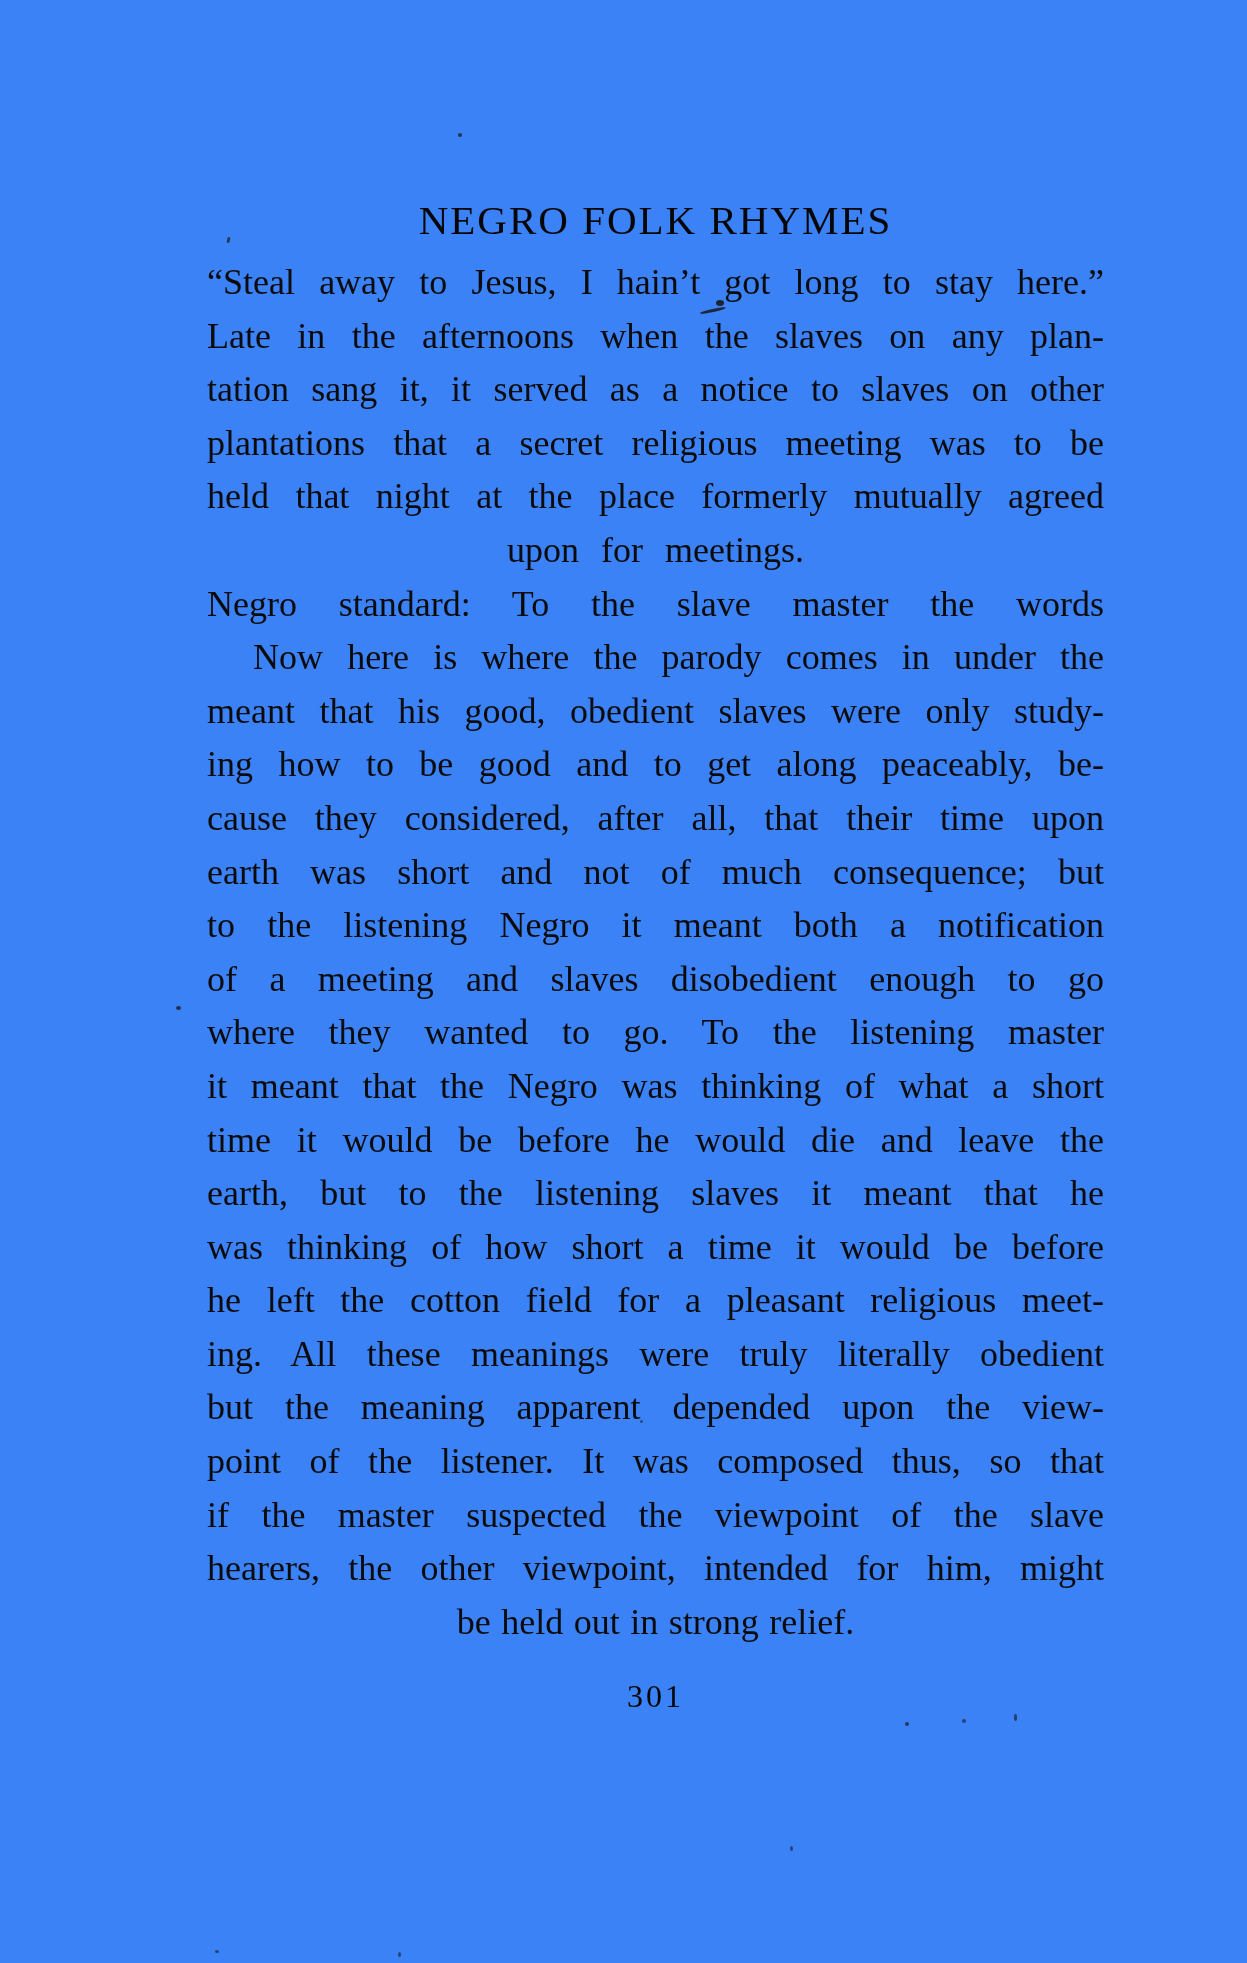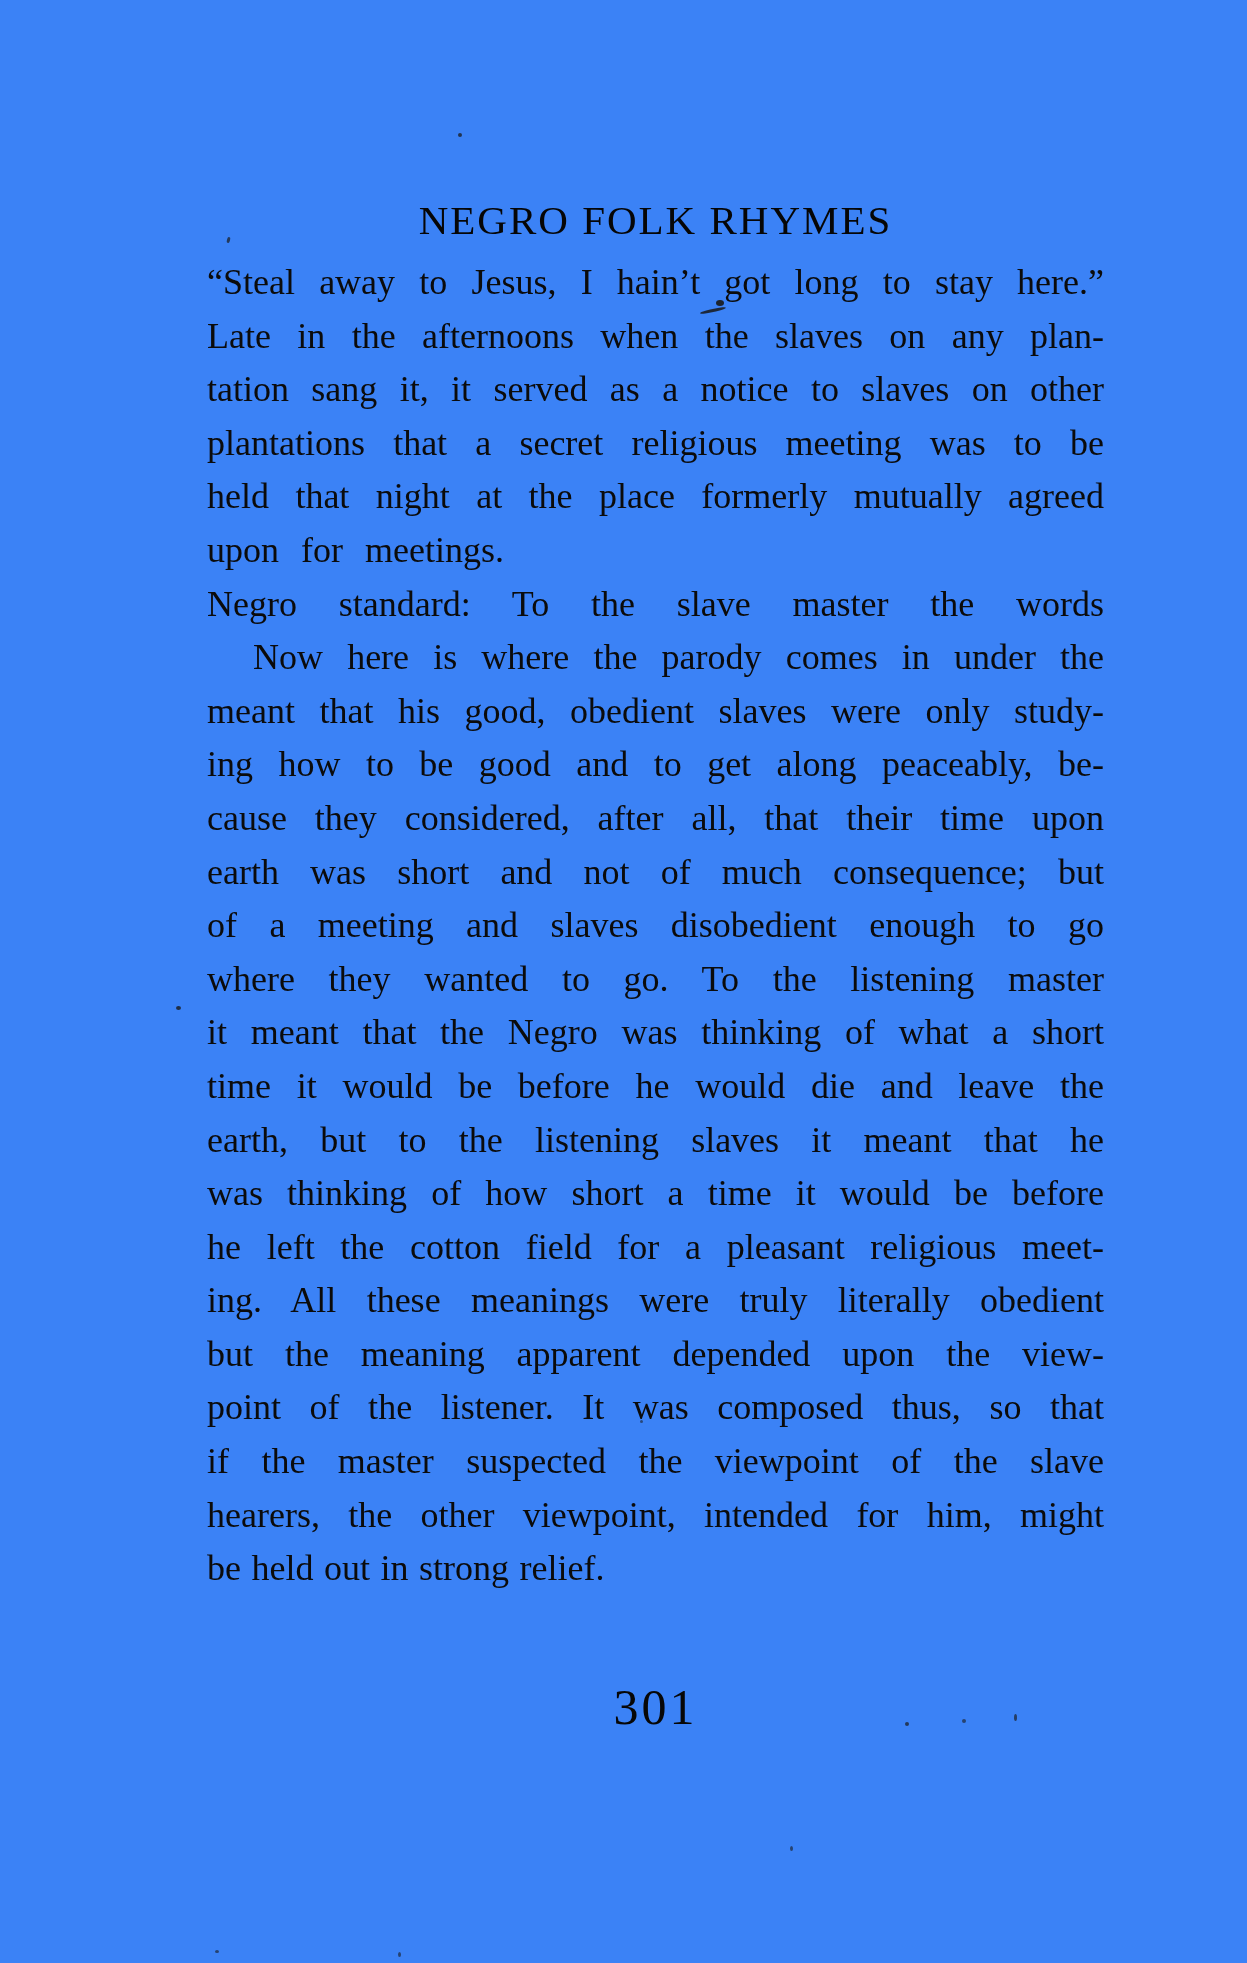--- a/index.html
+++ b/index.html
@@ -27,38 +27,38 @@
     position: absolute;
     left: 207px;
     top: 256px;
     width: 897px;
     font-size: 36px;
     line-height: 53.6px;
     text-rendering: optimizeLegibility;
   }
   .line {
     height: 53.6px;
-    text-align: left;
+    text-align: center;
     word-spacing: 1.5px;
   }
   .line.j {
     text-align: justify;
     text-align-last: justify;
     -moz-text-align-last: justify;
     text-justify: inter-word;
   }
   .line.indent { text-indent: 46px; }
   .line.loose { word-spacing: 13px; }
   .page-number {
     position: absolute;
     left: 207px;
     top: 1678px;
     width: 897px;
     text-align: center;
-    font-size: 50px;
+    font-size: 32px;
     letter-spacing: 3px;
     color: #070707;
   }
   .speck {
     position: absolute;
     background: #191919;
     border-radius: 50%;
   }
 </style>
 </head>
@@ -73,20 +73,21 @@
       <div class="line j">tation sang it, it served as a notice to slaves on other</div>
       <div class="line j">plantations that a secret religious meeting was to be</div>
       <div class="line j">held that night at the place formerly mutually agreed</div>
       <div class="line loose">upon for meetings.</div>
       <div class="line j">Negro standard:  To the slave master the words</div>
       <div class="line j indent">Now here is where the parody comes in under the</div>
       <div class="line j">meant that his good, obedient slaves were only study-</div>
       <div class="line j">ing how to be good and to get along peaceably, be-</div>
       <div class="line j">cause they considered, after all, that their time upon</div>
       <div class="line j">earth was short and not of much consequence; but</div>
+      <div class="line j">to the listening Negro it meant both a notification</div>
       <div class="line j">of a meeting and slaves disobedient enough to go</div>
       <div class="line j">where they wanted to go.  To the listening master</div>
       <div class="line j">it meant that the Negro was thinking of what a short</div>
       <div class="line j">time it would be before he would die and leave the</div>
       <div class="line j">earth, but to the listening slaves it meant that he</div>
       <div class="line j">was thinking of how short a time it would be before</div>
       <div class="line j">he left the cotton field for a pleasant religious meet-</div>
       <div class="line j">ing.  All these meanings were truly literally obedient</div>
       <div class="line j">but the meaning apparent depended upon the view-</div>
       <div class="line j">point of the listener.  It was composed thus, so that</div>

